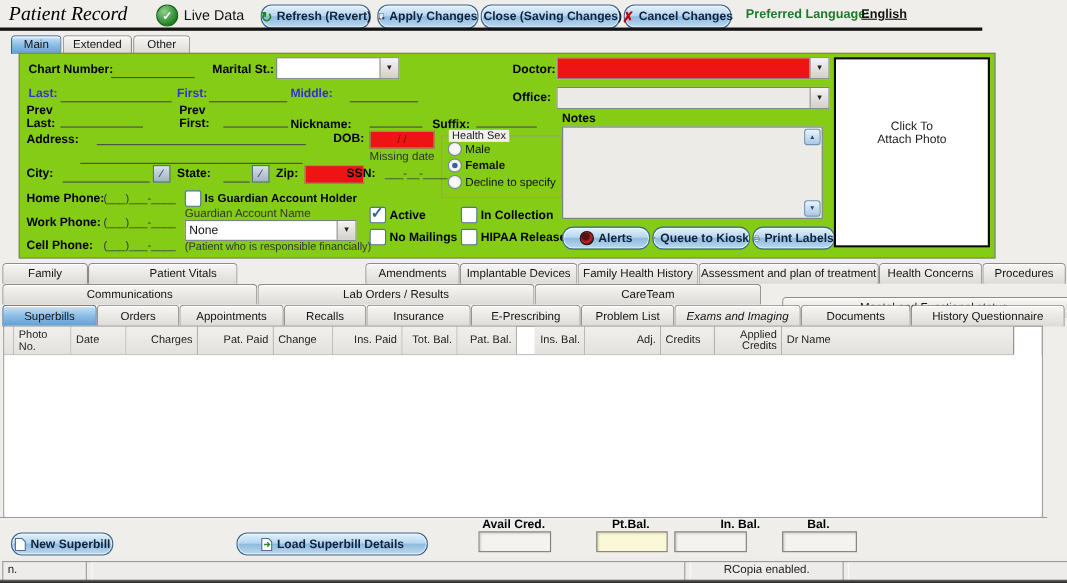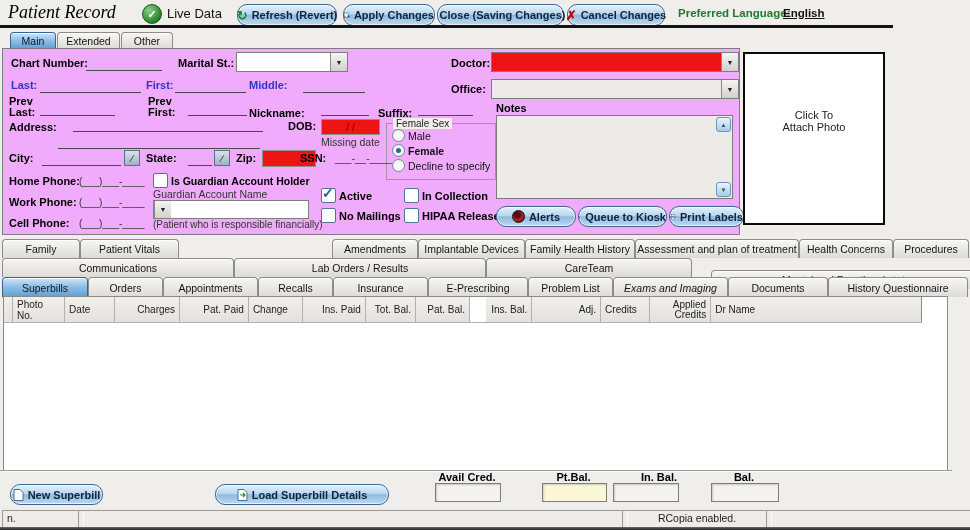--- a/index.html
+++ b/index.html
@@ -76,21 +76,21 @@
 
   <div class="abs" style="left:678px;top:7px;font-weight:bold;font-size:11.5px;color:#1d7a2e;">Preferred Language:</div>
   <div class="abs" style="left:783px;top:7px;font-weight:bold;font-size:11.5px;color:#111;text-decoration:underline;cursor:pointer;">English</div>
 
   <div class="abs" style="left:0;top:25px;width:893px;height:3px;background:#141414;"></div>
 
   <div class="tab sel" style="left:10px;top:32px;width:44px;height:16px;">Main</div>
   <div class="tab" style="left:57px;top:32px;width:61px;height:16px;">Extended</div>
   <div class="tab" style="left:121px;top:32px;width:50px;height:16px;">Other</div>
 
-  <div class="abs" style="left:2px;top:48px;width:738px;height:187px;border:1px solid #7d7d7d;background:#f0abfc;box-sizing:border-box;">
+  <div class="abs" style="left:17px;top:48px;width:888px;height:187px;border:1px solid #7d7d7d;background:#84cc16;box-sizing:border-box;">
 
     <div class="lbl" style="left:8px;top:8px;">Chart Number:</div>
     <div class="ul" style="left:83px;top:9px;width:76px;height:12px;"></div>
 
     <div class="lbl" style="left:175px;top:8px;">Marital St.:</div>
     <div class="combo" style="left:233px;top:3px;width:110px;height:18px;">
       <span class="val"></span>
       <span class="dbtn">▼</span>
     </div>
 
@@ -128,21 +128,21 @@
 
     <div class="lbl" style="left:6px;top:72px;">Address:</div>
     <div class="ul" style="left:70px;top:70px;width:190px;height:12px;"></div>
     <div class="ul" style="left:55px;top:87px;width:202px;height:12px;"></div>
 
     <div class="lbl" style="left:285px;top:71px;">DOB:</div>
     <div class="redbox" style="left:318px;top:70px;width:57px;height:14px;">/  /</div>
     <div class="slbl" style="left:318px;top:87px;">Missing date</div>
 
     <div class="abs" style="left:383px;top:74px;width:108px;height:55px;border:1px solid #9a9a9a;">
-      <div class="abs" style="left:6px;top:-6px;background:#f1efec;padding:0 3px;font-size:10px;color:#222;">Female Sex</div>
+      <div class="abs" style="left:6px;top:-6px;background:#f1efec;padding:0 3px;font-size:10px;color:#222;">Health Sex</div>
       <div style="position:absolute;left:5px;top:5px;display:flex;align-items:center;gap:3px;">
         <span class="radio"></span>
         <span style="font-size:10.5px;">Male</span>
       </div>
       <div style="position:absolute;left:5px;top:20px;display:flex;align-items:center;gap:3px;">
         <span class="radio on"></span>
         <span style="font-size:10.5px;font-weight:bold;">Female</span>
       </div>
       <div style="position:absolute;left:5px;top:35px;display:flex;align-items:center;gap:3px;">
         <span class="radio"></span>
@@ -165,20 +165,21 @@
     <div class="mask" style="left:76px;top:127px;">(___)___-____</div>
     <div class="lbl" style="left:6px;top:147px;">Work Phone:</div>
     <div class="mask" style="left:76px;top:148px;">(___)___-____</div>
     <div class="lbl" style="left:6px;top:168px;">Cell Phone:</div>
     <div class="mask" style="left:76px;top:169px;">(___)___-____</div>
 
     <div class="cb" style="left:150px;top:124px;"></div>
     <div class="lbl" style="left:168px;top:126px;font-size:10.5px;">Is Guardian Account Holder</div>
     <div class="slbl" style="left:150px;top:139px;">Guardian Account Name</div>
     <div class="combo" style="left:150px;top:151px;width:154px;height:17px;">
+      <span class="val">None</span>
       <span class="dbtn">▼</span>
     </div>
     <div class="slbl" style="left:150px;top:170px;font-size:10px;">(Patient who is responsible financially)</div>
 
     <div class="cb on" style="left:318px;top:139px;"></div>
     <div class="lbl" style="left:336px;top:141px;">Active</div>
     <div class="cb" style="left:401px;top:139px;"></div>
     <div class="lbl" style="left:419px;top:141px;">In Collection</div>
     <div class="cb" style="left:318px;top:159px;"></div>
     <div class="lbl" style="left:336px;top:161px;">No Mailings</div>
@@ -213,21 +214,21 @@
       <span>Print Labels</span>
     </div>
 
     <div class="abs" style="left:740px;top:3px;width:142px;height:173px;background:#fff;border:2px solid #0a0a0a;box-sizing:border-box;display:flex;flex-direction:column;align-items:center;justify-content:flex-start;padding-top:55px;cursor:pointer;">
       <span style="font-size:11px;color:#222;">Click To</span>
       <span style="font-size:11px;color:#222;">Attach Photo</span>
     </div>
   </div>
 
   <div class="tab" style="left:2px;top:239px;width:76px;height:18px;">Family</div>
-  <div class="tab" style="left:80px;top:239px;width:97px;height:18px;">Patient Vitals</div>
+  <div class="tab" style="left:80px;top:239px;width:97px;height:18px;padding-left:37px;">Patient Vitals</div>
   <div class="tab" style="left:332px;top:239px;width:84px;height:18px;">Amendments</div>
   <div class="tab" style="left:418px;top:239px;width:105px;height:18px;">Implantable Devices</div>
   <div class="tab" style="left:525px;top:239px;width:108px;height:18px;">Family Health History</div>
   <div class="tab" style="left:635px;top:239px;width:162px;height:18px;">Assessment and plan of treatment</div>
   <div class="tab" style="left:799px;top:239px;width:92px;height:18px;">Health Concerns</div>
   <div class="tab" style="left:893px;top:239px;width:74px;height:18px;">Procedures</div>
 
   <div class="tab" style="left:2px;top:258px;width:230px;height:18px;">Communications</div>
   <div class="tab" style="left:234px;top:258px;width:250px;height:18px;">Lab Orders / Results</div>
   <div class="tab" style="left:486px;top:258px;width:204px;height:18px;">CareTeam</div>
@@ -279,21 +280,21 @@
       </svg>
     <span>Load Superbill Details</span>
   </div>
 
   <div class="lbl" style="left:435px;top:471px;width:64px;text-align:center;">Avail Cred.</div>
   <div class="finput" style="left:435px;top:483px;width:64px;"></div>
 
   <div class="lbl" style="left:542px;top:471px;width:63px;text-align:center;">Pt.Bal.</div>
   <div class="finput" style="left:542px;top:483px;width:63px;background:#fbf8d8;"></div>
 
-  <div class="lbl" style="left:613px;top:471px;width:64px;text-align:right;">In. Bal.</div>
+  <div class="lbl" style="left:641px;top:471px;width:64px;text-align:center;">In. Bal.</div>
   <div class="finput" style="left:613px;top:483px;width:64px;"></div>
 
   <div class="lbl" style="left:711px;top:471px;width:66px;text-align:center;">Bal.</div>
   <div class="finput" style="left:711px;top:483px;width:66px;"></div>
 
   <div class="abs" style="left:0;top:507px;width:970px;height:21px;background:#eeecea;"></div>
   <div class="scell" style="left:2px;top:510px;width:72px;">n.</div>
   <div class="scell" style="left:78px;top:510px;width:540px;"></div>
   <div class="scell" style="left:622px;top:510px;width:140px;text-align:center;">RCopia enabled.</div>
   <div class="scell" style="left:766px;top:510px;width:196px;"></div>

